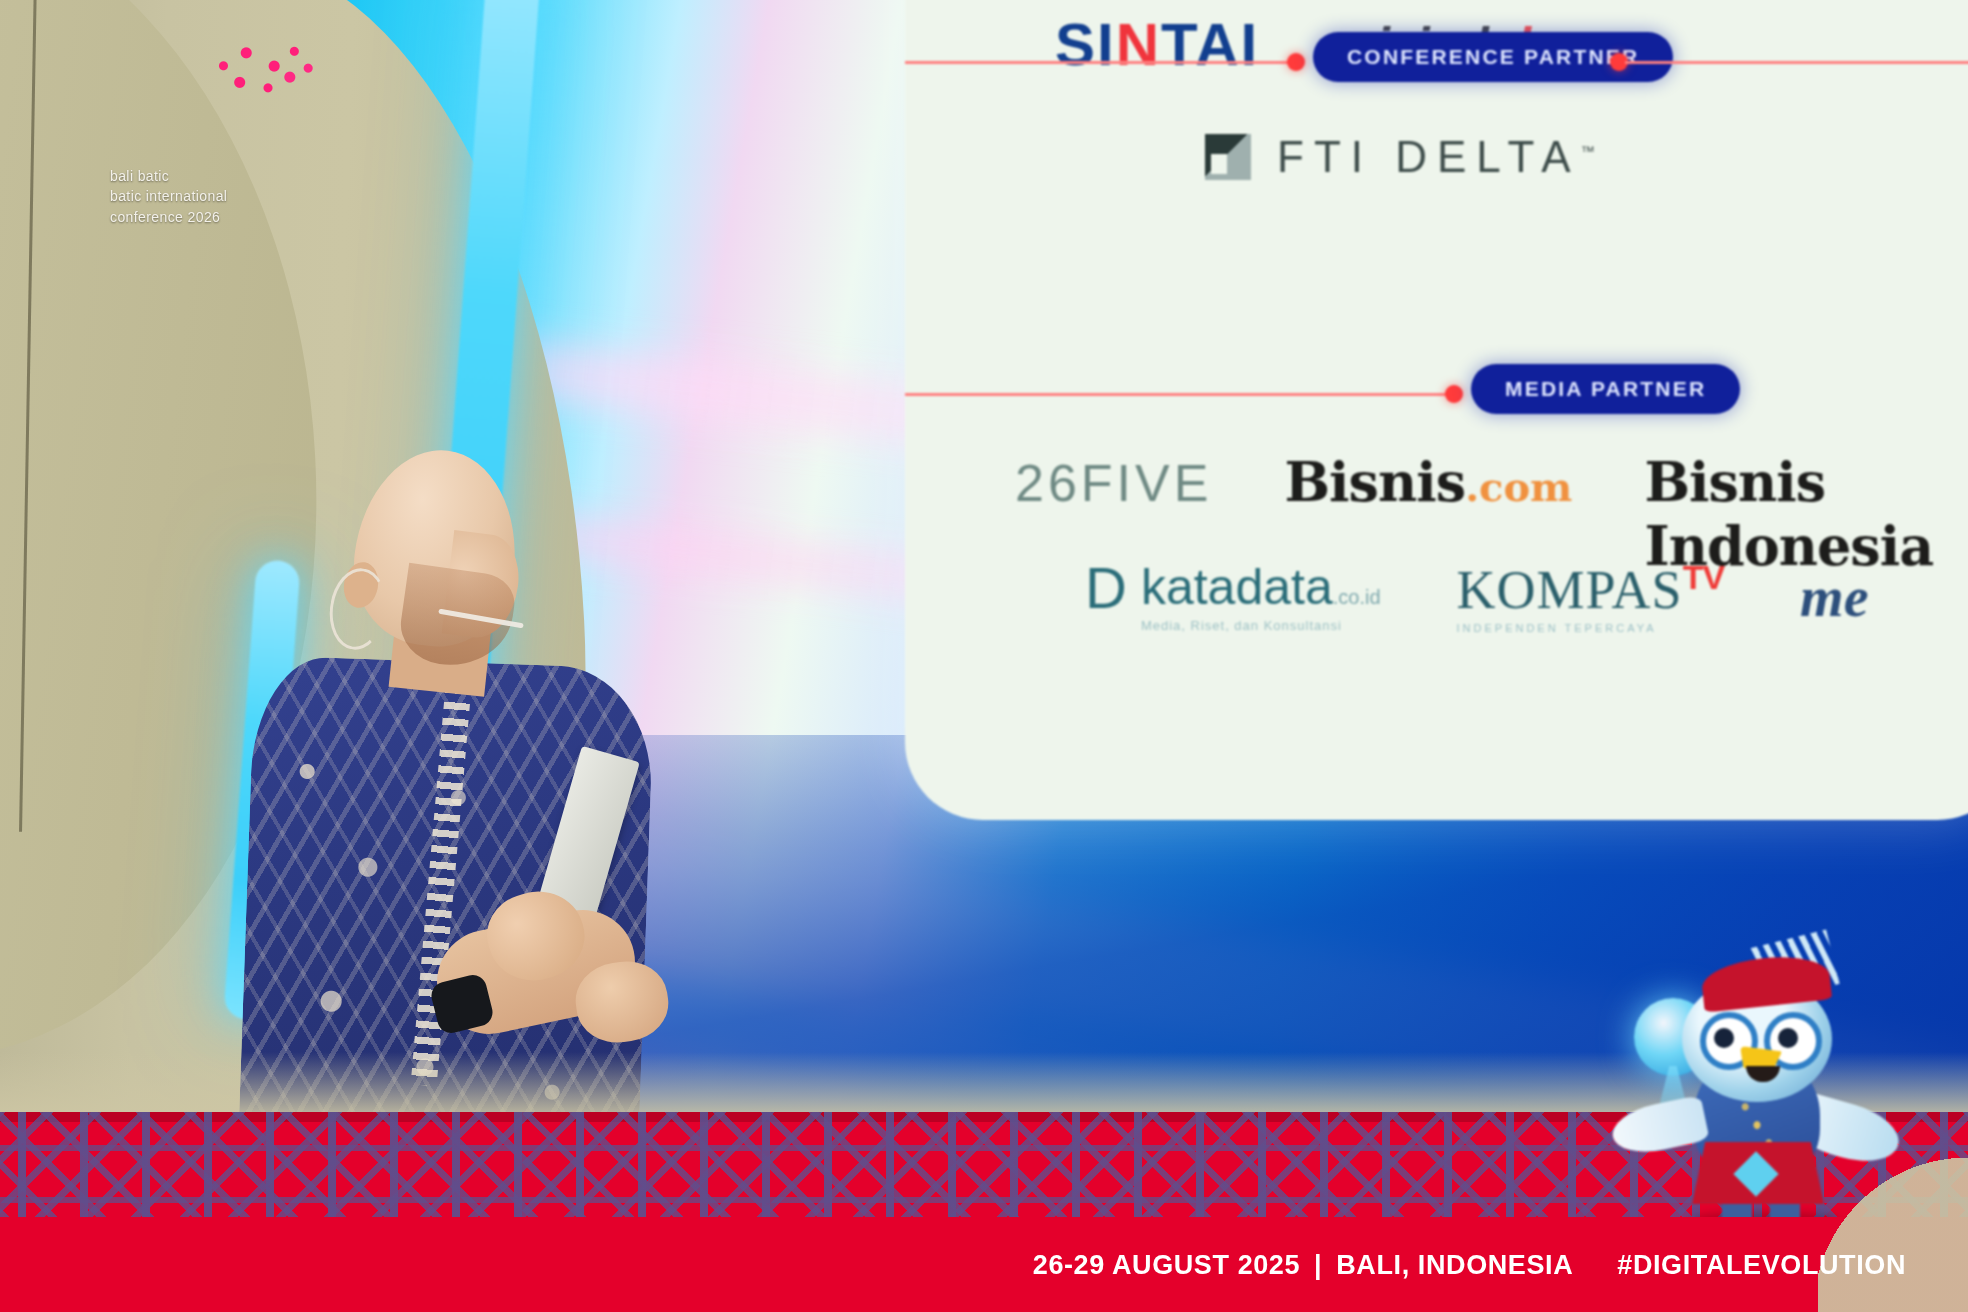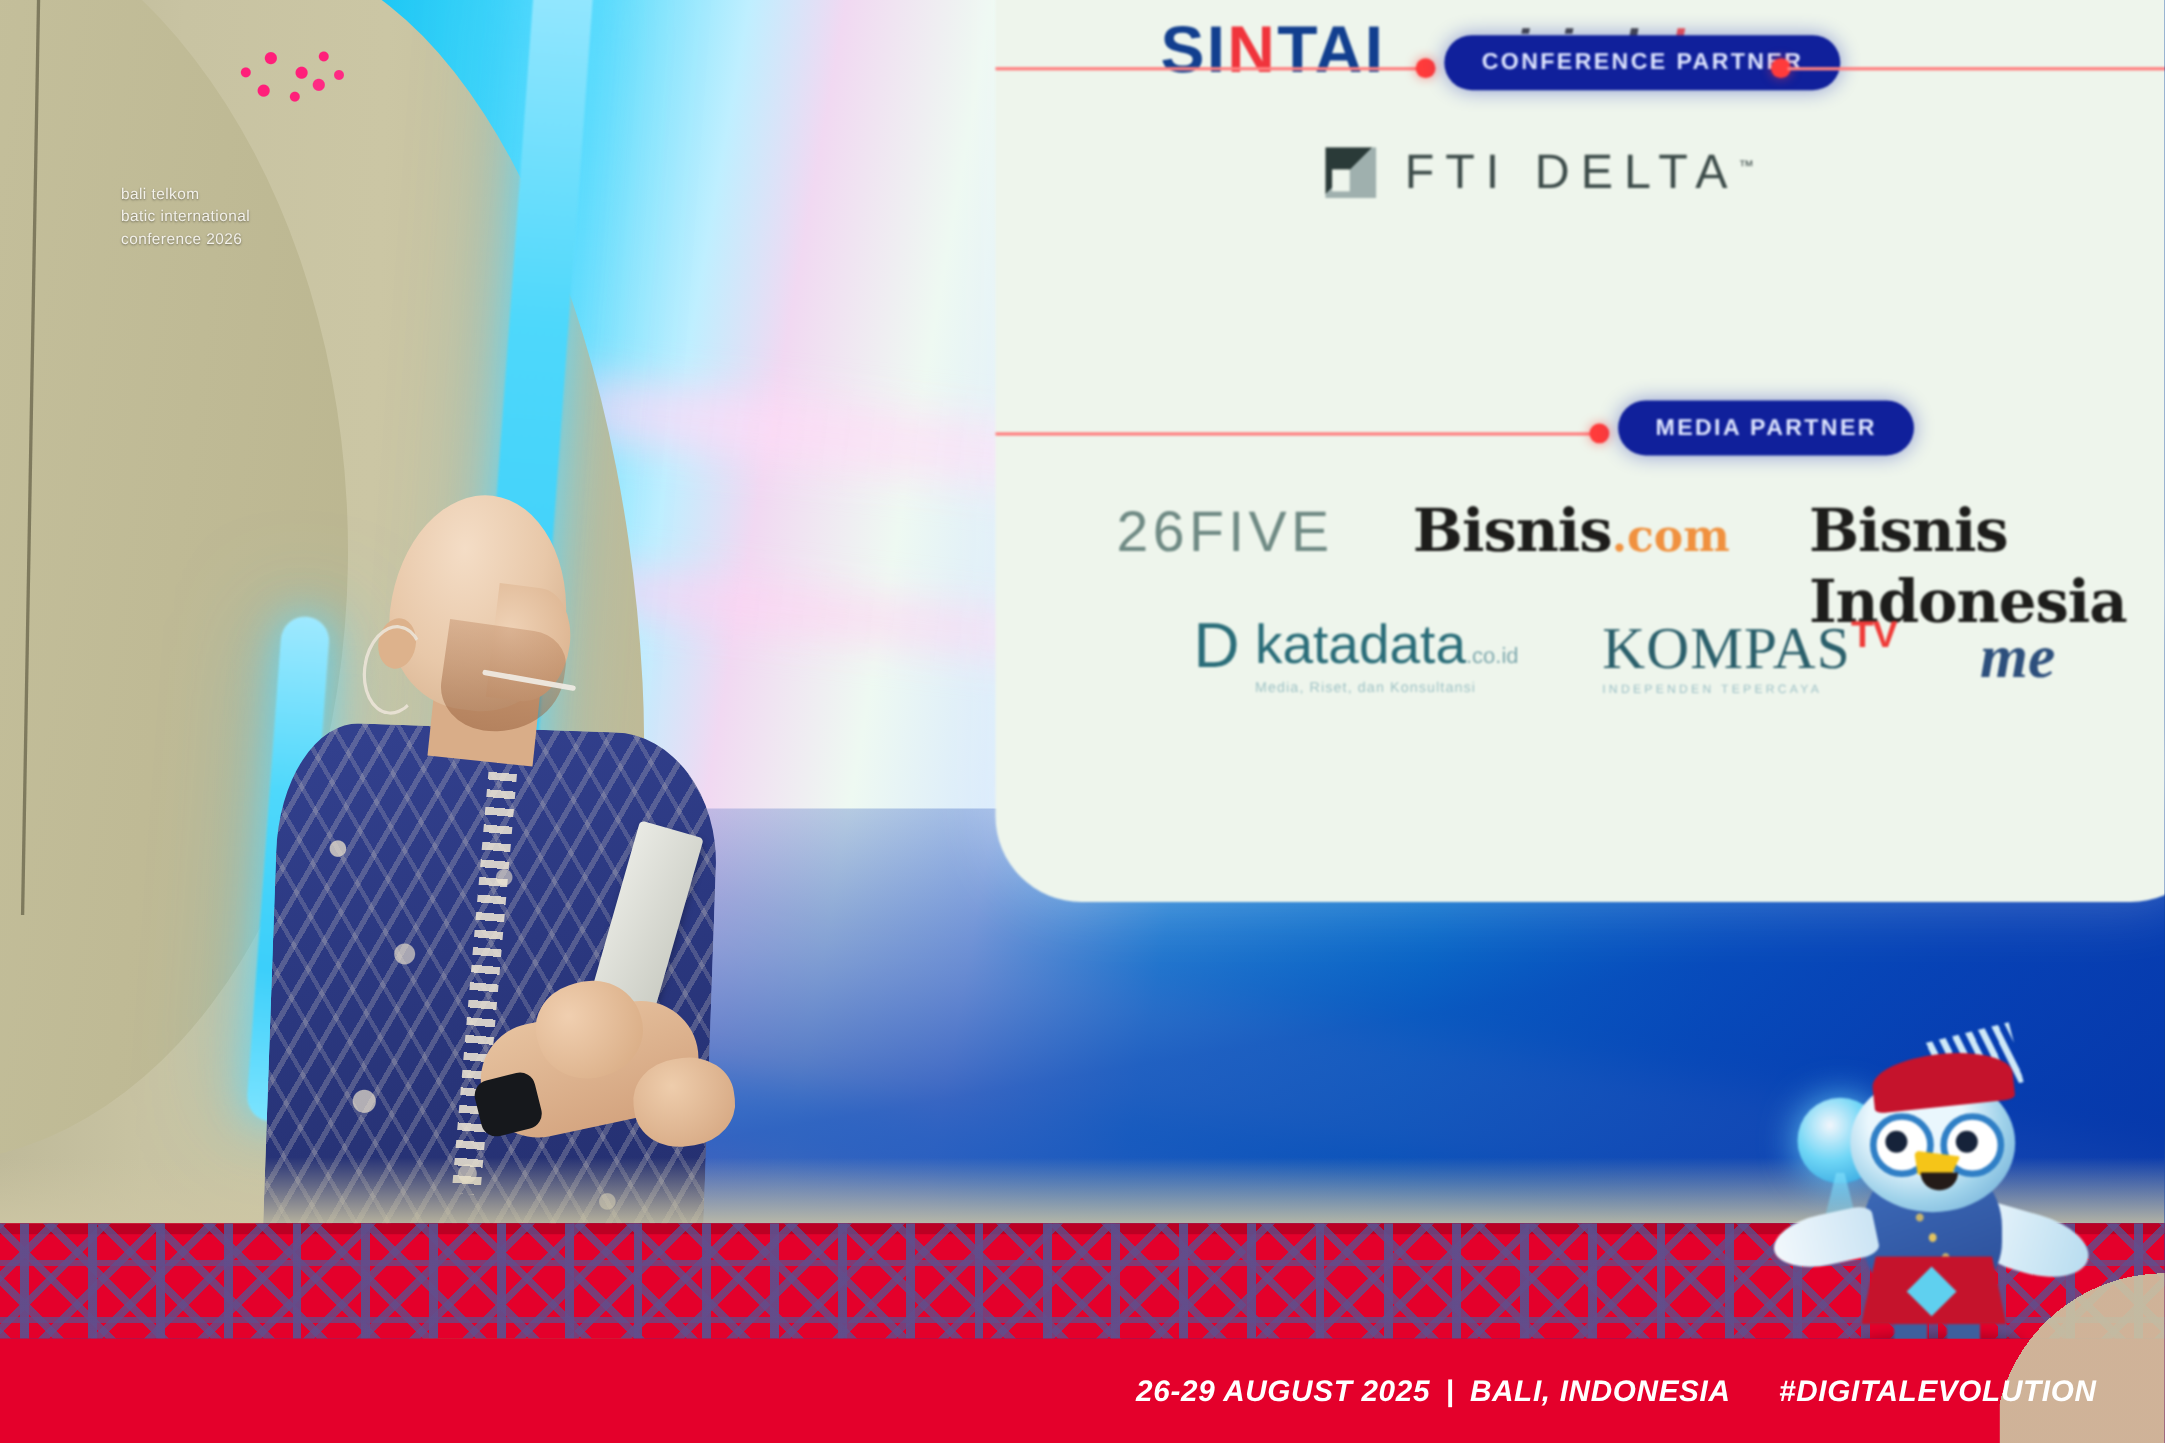--- a/index.html
+++ b/index.html
@@ -128,21 +128,21 @@
       repeating-linear-gradient(-45deg,rgba(86,84,148,.8) 0 7px,rgba(228,0,43,0) 7px 34px);}
   .batik-top-shadow{position:absolute;left:0;top:0;width:100%;height:10px;background:rgba(0,0,0,.18);}
   .stage-floor{position:absolute;left:0;bottom:200px;width:100%;height:60px;
     background:linear-gradient(180deg,rgba(205,198,164,.0),rgba(205,198,164,.85));}
 
   
   .bottom-bar{position:absolute;left:0;bottom:0;width:100%;height:95px;background:#e4002b;}
   .bar-corner{position:absolute;right:0;bottom:0;width:150px;height:220px;
     background:radial-gradient(circle at 100% 100%,rgba(205,198,164,.9) 0 58%,rgba(228,0,43,0) 58%);}
   .bar-text{position:absolute;right:62px;top:50%;transform:translateY(-50%);display:flex;align-items:center;gap:44px;
-    color:#fff;font-weight:700;font-size:27px;letter-spacing:.6px;white-space:nowrap;font-style:italic;}
+    color:#fff;font-weight:700;font-size:27px;letter-spacing:.6px;white-space:nowrap;}
 
   
   .mascot{position:absolute;right:62px;bottom:88px;width:300px;height:270px;}
   .m-body{position:absolute;left:88px;top:98px;width:126px;height:132px;border-radius:48% 48% 42% 42%;
     background:linear-gradient(160deg,#3f6ebd,#2a4c96);}
   .m-sash{position:absolute;left:92px;top:104px;width:118px;height:122px;
     background:radial-gradient(ellipse at 50% 55%,rgba(236,201,92,.95) 0 3px,transparent 4px),
       radial-gradient(ellipse at 40% 40%,rgba(236,201,92,.8) 0 3px,transparent 4px),
       radial-gradient(ellipse at 60% 70%,rgba(236,201,92,.8) 0 3px,transparent 4px);}
   .m-skirt{position:absolute;left:86px;top:188px;width:132px;height:62px;background:#c5132c;
@@ -262,21 +262,21 @@
   <div class="wall-left">
     <div class="arc-inner"></div>
     <div class="wall-seam"></div>
   </div>
   <div class="led-strip strip-a"></div>
   <div class="led-strip strip-b"></div>
 
   <div class="venue-logo">
     <div class="vl-mark"></div>
     <div class="vl-tag">
-      <div>bali telkom</div>
+      <div>bali batic</div>
       <div>batic international</div>
       <div>conference 2026</div>
     </div>
   </div>
 
   <div class="person">
     <div class="shirt"></div>
     <div class="placket"></div>
     <div class="trousers"></div>
     <div class="neck"></div>

